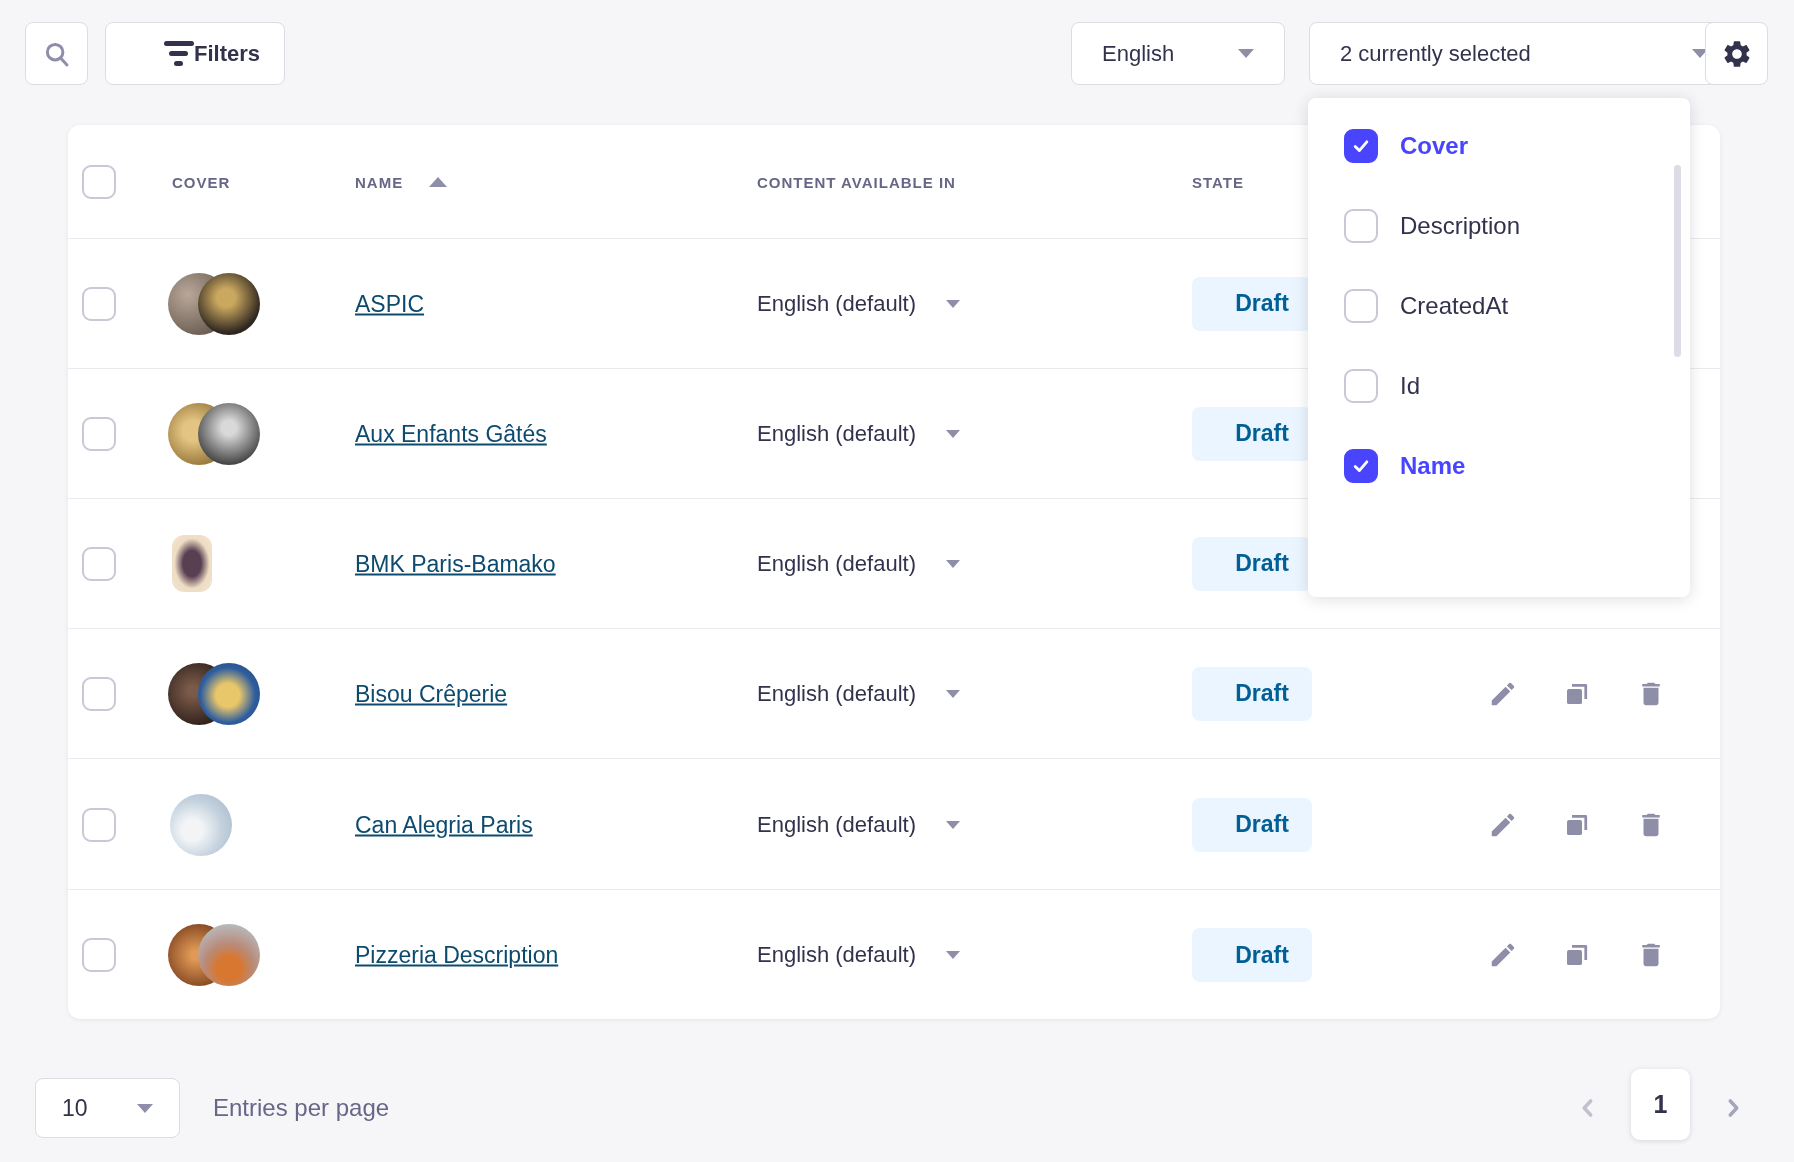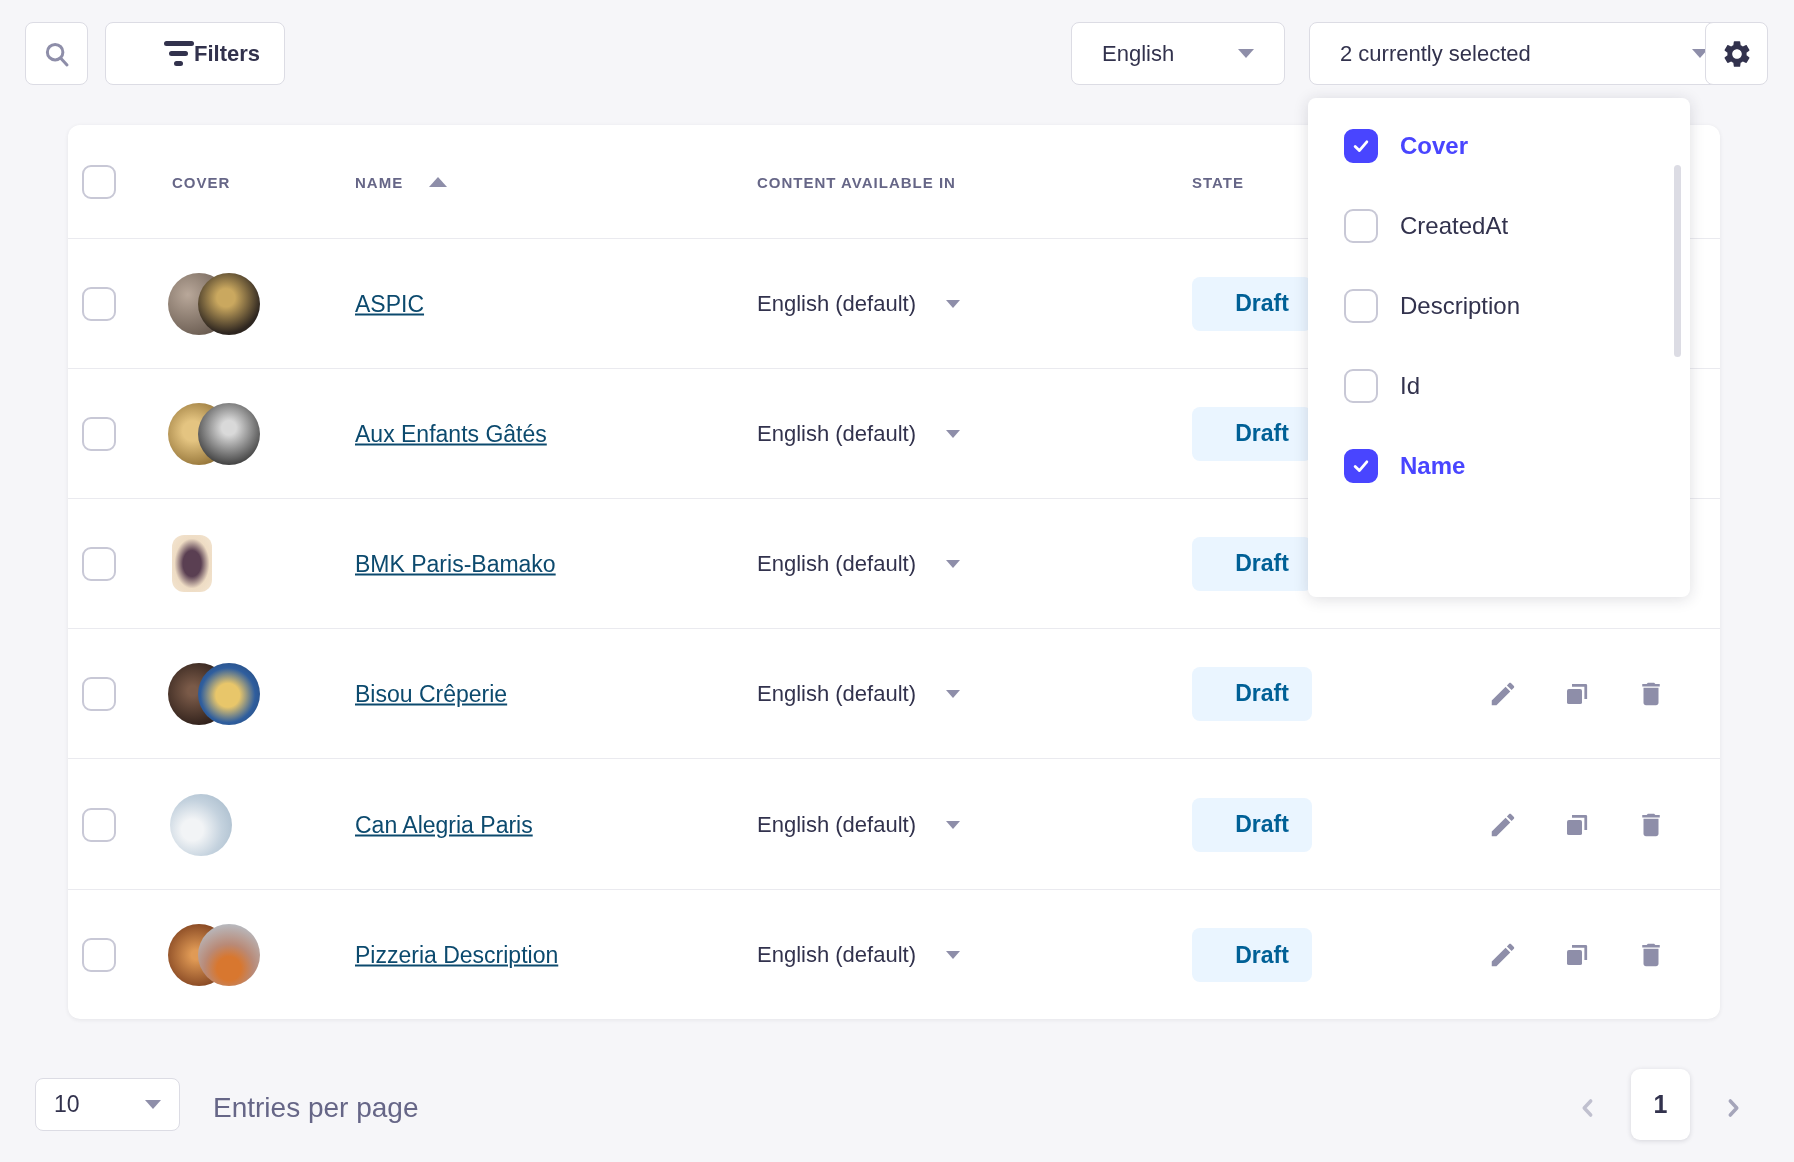--- a/index.html
+++ b/index.html
@@ -118,28 +118,28 @@
   .dd-item.checked .dd-box{background:#4945ff;border-color:#4945ff;}
   .dd-item.checked .dd-box svg{display:block;}
   .dd-label{font-size:24px;color:#32324d;}
   .dd-item.checked .dd-label{color:#4945ff;font-weight:700;}
   .dd-scrollbar{
     position:absolute;right:9px;top:67px;width:7px;height:192px;border-radius:4px;
     background:#dcdce4;cursor:pointer;
   }
   
   .pagesize{
-    position:absolute;left:35px;top:1078px;width:145px;height:53px;box-sizing:border-box;
+    position:absolute;left:35px;top:1078px;width:145px;height:60px;box-sizing:border-box;
     background:#fff;border:1px solid #dcdce4;border-radius:8px;display:flex;align-items:center;
-    padding:0 18px;font-size:23px;color:#32324d;cursor:pointer;
+    padding:0 26px;font-size:23px;color:#32324d;cursor:pointer;
   }
   .pagesize .caret{margin-left:auto;border-left-width:8px;border-right-width:8px;border-top-width:9px;}
   .entries-lbl{
     position:absolute;left:213px;top:1078px;height:60px;display:flex;align-items:center;
-    font-size:28px;color:#666687;
+    font-size:24px;color:#666687;
   }
   .pag-prev,.pag-next{position:absolute;top:1085px;width:46px;height:46px;display:flex;
     align-items:center;justify-content:center;cursor:pointer;}
   .pag-prev{left:1565px;} .pag-next{left:1710px;}
   .page-card{
     position:absolute;left:1631px;top:1069px;width:59px;height:71px;background:#fff;
     border-radius:9px;box-shadow:0 1px 5px rgba(33,33,52,.15);display:flex;align-items:center;
     justify-content:center;font-size:25px;font-weight:700;color:#32324d;cursor:pointer;
   }
 </style>
@@ -351,25 +351,25 @@
     <div class="dd-item checked">
       <span class="dd-box">
           <svg width="20" height="20" viewBox="0 0 24 24" fill="none" stroke="#fff" stroke-width="3.4" stroke-linecap="round" stroke-linejoin="round">
             <polyline points="5,12.5 10,17.5 19,7"></polyline>
           </svg>
         </span>
       <span class="dd-label">Cover</span>
     </div>
     <div class="dd-item">
       <span class="dd-box"></span>
-      <span class="dd-label">CreatedAt</span>
+      <span class="dd-label">Description</span>
     </div>
     <div class="dd-item">
       <span class="dd-box"></span>
-      <span class="dd-label">Description</span>
+      <span class="dd-label">CreatedAt</span>
     </div>
     <div class="dd-item">
       <span class="dd-box"></span>
       <span class="dd-label">Id</span>
     </div>
     <div class="dd-item checked">
       <span class="dd-box">
           <svg width="20" height="20" viewBox="0 0 24 24" fill="none" stroke="#fff" stroke-width="3.4" stroke-linecap="round" stroke-linejoin="round">
             <polyline points="5,12.5 10,17.5 19,7"></polyline>
           </svg>

